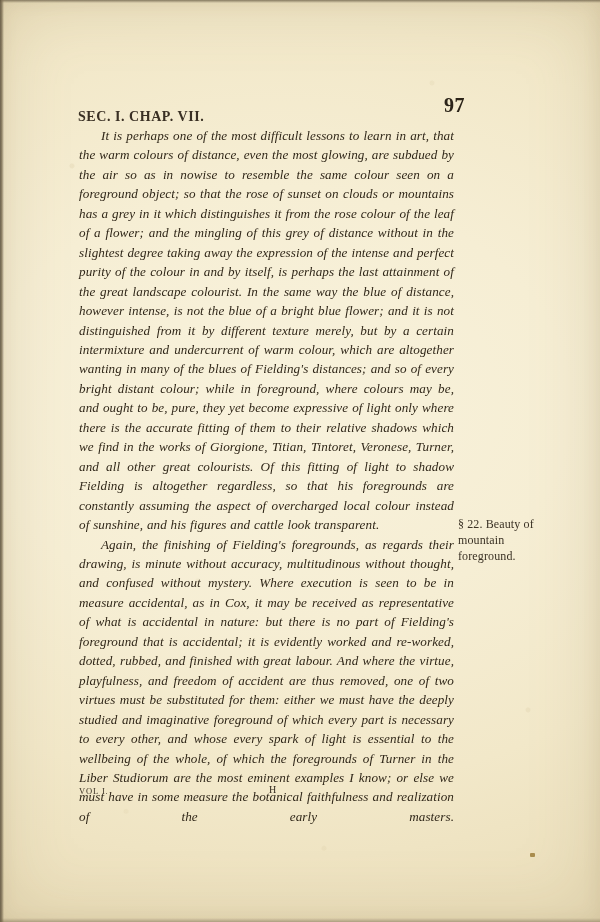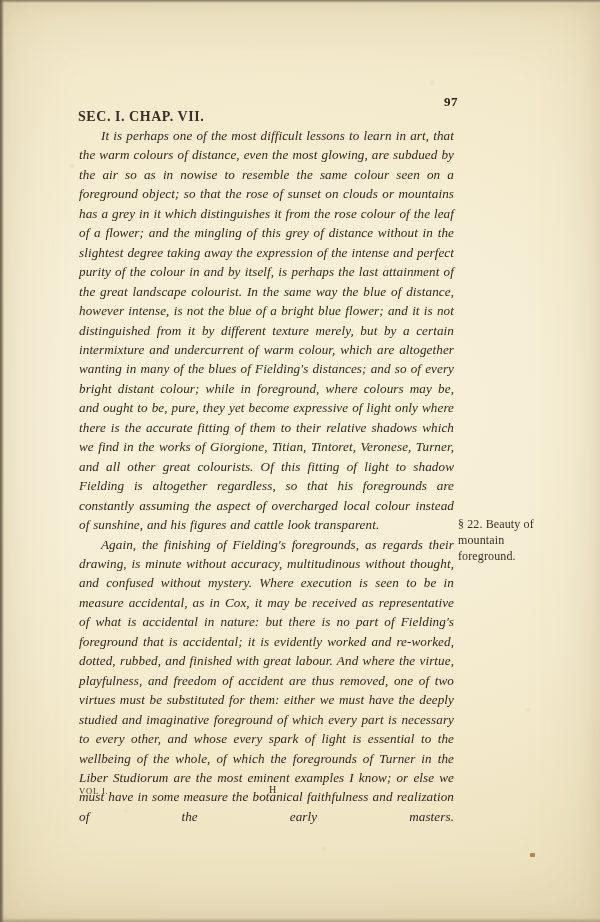--- a/index.html
+++ b/index.html
@@ -92,21 +92,21 @@
     left: 117px;
     top: 0;
     font-size: 11px;
     letter-spacing: 1.45px;
     color: #332a1e;
   }
   .page-number {
     position: absolute;
     left: 444px;
     top: 94px;
-    font-size: 13px;
+    font-size: 20px;
     font-weight: 700;
     letter-spacing: .5px;
     color: #2b2318;
   }
 
   
   .text-block {
     position: absolute;
     left: 79px;
     top: 126px;

